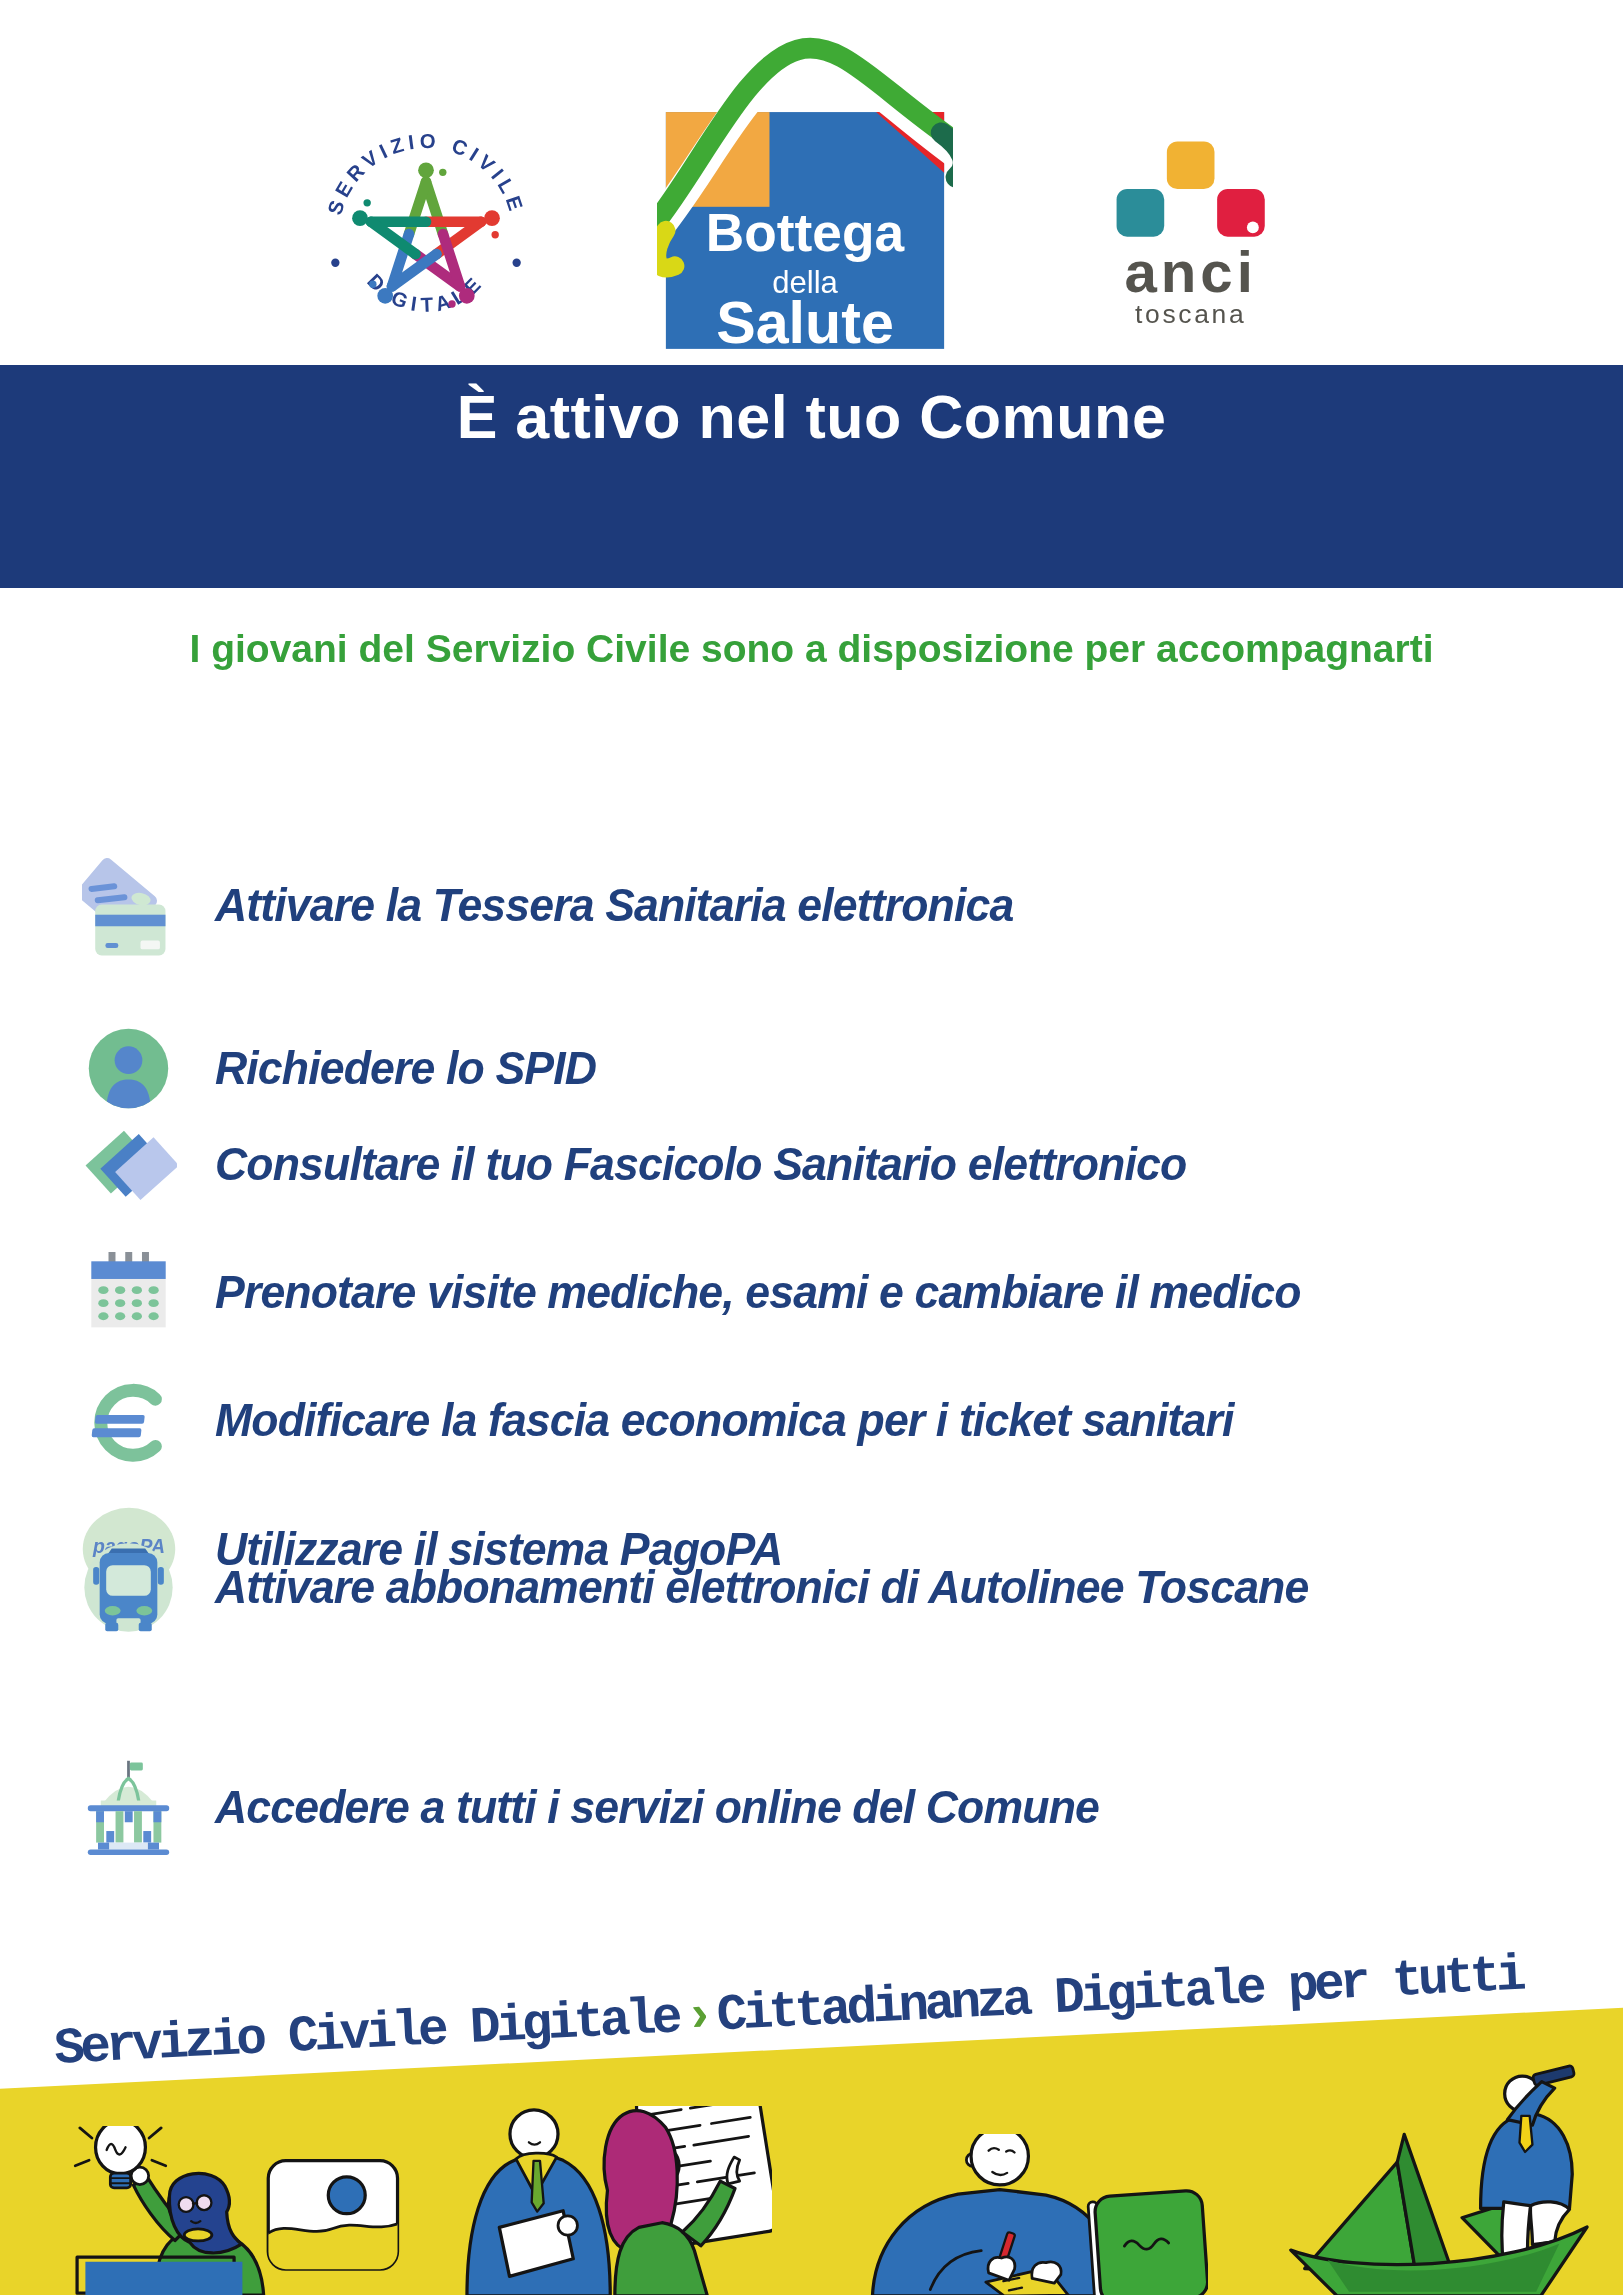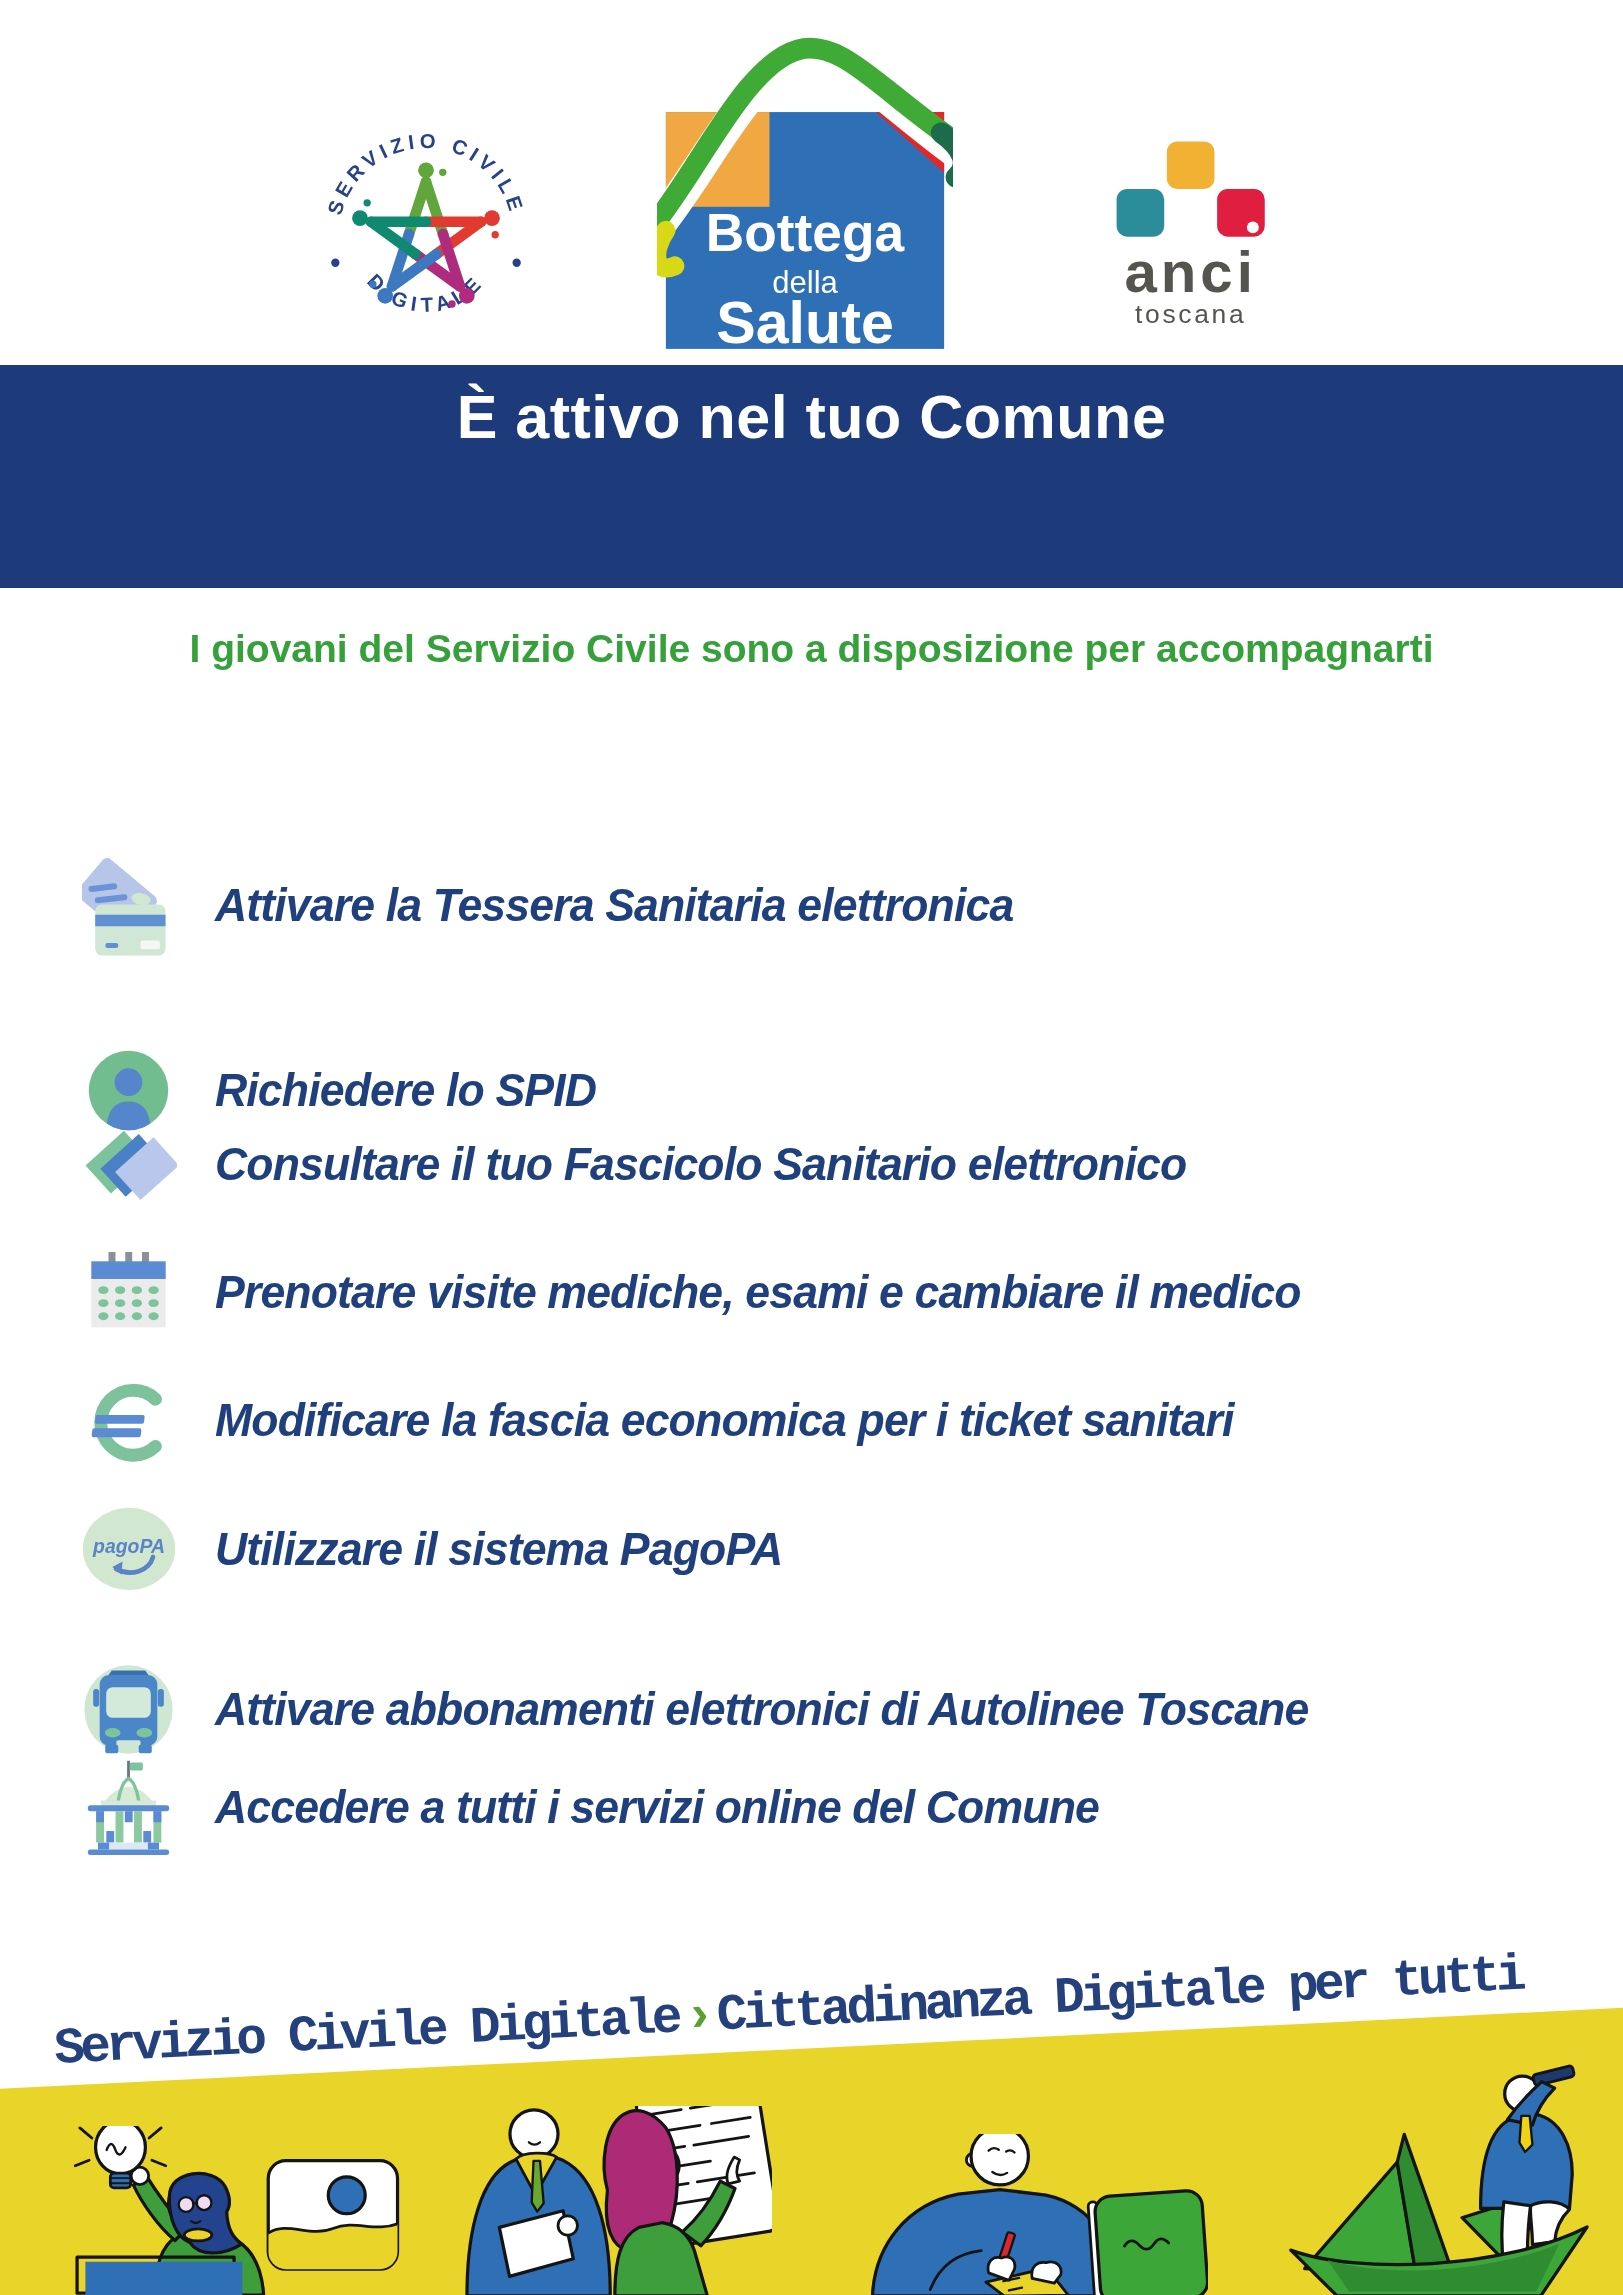--- a/index.html
+++ b/index.html
@@ -116,21 +116,21 @@
       </g>
       <rect x="28" y="118" width="152" height="110" rx="14" fill="#cfe7d4"></rect>
       <rect x="28" y="140" width="152" height="25" fill="#6190d2"></rect>
       <rect x="126" y="196" width="42" height="19" rx="4" fill="#f4f7f4"></rect>
       <rect x="50" y="201" width="28" height="11" rx="5" fill="#6190d2"></rect>
     </svg>
   </div>
   <div class="svc-label">Attivare la Tessera Sanitaria elettronica</div>
 </div>
 
-<div class="row" style="top:1046px">
+<div class="row" style="top:1024px">
   <div class="icon-slot">
     <svg width="85" height="85" viewBox="0 0 184 184">
       <defs>
           <clipPath id="spidclip">
             <circle cx="92" cy="92" r="86"></circle>
           </clipPath>
         </defs>
       <circle cx="92" cy="92" r="86" fill="#72bd90"></circle>
       <g clip-path="url(#spidclip)">
         <circle cx="92" cy="74" r="30" fill="#5586cb"></circle>
@@ -197,21 +197,21 @@
     <svg width="98" height="88" viewBox="0 0 212 190">
       <ellipse cx="106" cy="95" rx="100" ry="89" fill="#d2e7d0"></ellipse>
       <text x="106" y="104" text-anchor="middle" font-size="42" font-weight="700" font-style="italic" fill="#5b84c6">pagoPA</text>
       <path d="M158,112 C150,142 110,156 78,138" stroke="#5b84c6" stroke-width="10" fill="none" stroke-linecap="round"></path>
       <path d="M92,122 L70,134 L90,150 Z" fill="#5b84c6"></path>
     </svg>
   </div>
   <div class="svc-label">Utilizzare il sistema PagoPA</div>
 </div>
 
-<div class="row" style="top:1665px">
+<div class="row" style="top:1543px">
   <div class="icon-slot">
     <svg width="93" height="93" viewBox="0 0 200 200">
       <circle cx="100" cy="100" r="95" fill="#cfe6d2"></circle>
       <path d="M64,16 L136,16 L150,36 L50,36 Z" fill="#3a6fb0"></path>
       <rect x="38" y="26" width="124" height="152" rx="20" fill="#4b86c9"></rect>
       <rect x="24" y="56" width="13" height="38" rx="6" fill="#4b86c9"></rect>
       <rect x="163" y="56" width="13" height="38" rx="6" fill="#4b86c9"></rect>
       <rect x="52" y="52" width="96" height="66" rx="14" fill="#d3e9da"></rect>
       <ellipse cx="66" cy="150" rx="17" ry="10" fill="#7cc499"></ellipse>
       <ellipse cx="134" cy="150" rx="17" ry="10" fill="#7cc499"></ellipse>

